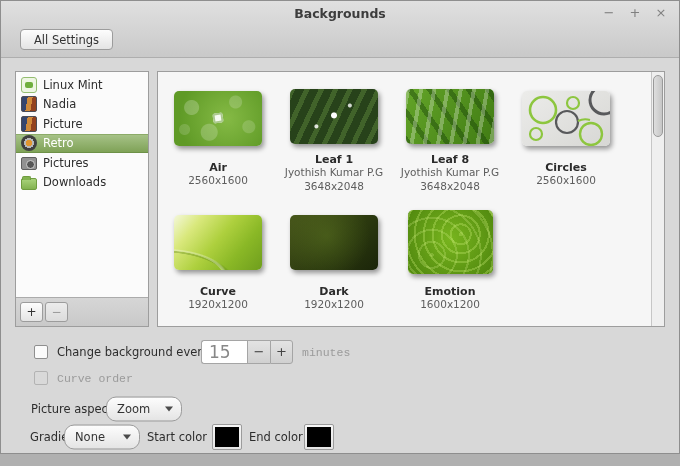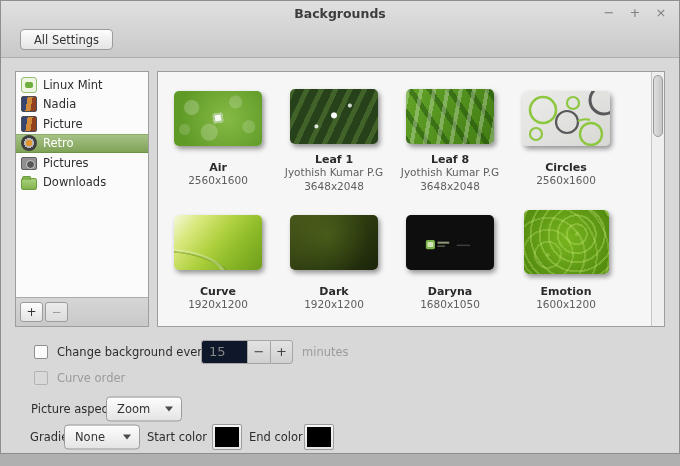--- a/index.html
+++ b/index.html
@@ -108,32 +108,32 @@
   .t-emotion { background:
       repeating-radial-gradient(circle at 62% 38%, rgba(205,240,120,.3) 0 2px, rgba(205,240,120,0) 2px 9px),
       repeating-radial-gradient(circle at 28% 70%, rgba(225,250,150,.22) 0 2px, rgba(225,250,150,0) 2px 12px),
       radial-gradient(circle at 50% 45%, #78b51e, #548c10 85%); }
   .daryna-logo { position:absolute; left:22%; top:40%; }
 
   
   .ctl-row { position:absolute; left:0; right:0; height:27px; }
   .abs { position:absolute; top:50%; transform:translateY(-50%); }
   .label { font-size:11.5px; color:#2d2d2d; white-space:nowrap; }
-  .label.dim { color:#9b9b9b; }
+  .label.dim { color:#9b9b9b;font-family:Liberation Mono, monospace; }
   .checkbox { width:14px; height:14px; background:#fbfbfb; border:1px solid #8f8f8f; border-radius:2px; }
   .checkbox.disabled { background:#d9d9d9; border-color:#b3b3b3; }
-  .spin-entry { width:46px; height:24px; background:#0f172a; border:1px solid #a5a5a5;
-                border-right:none; border-radius:3px 0 0 3px; font-size:13px; color:#878787;
+  .spin-entry { width:46px; height:24px; background:#ffffff; border:1px solid #a5a5a5;
+                border-right:none; border-radius:3px 0 0 3px; font-size:17px; color:#878787;
                 display:flex; align-items:center; padding-left:7px; }
   .spin-btn { width:23px; height:24px; font-size:13px; color:#444; border-radius:0;
               background:linear-gradient(#e3e3e3,#d0d0d0); border:1px solid #a5a5a5; }
   .spin-btn.minus { border-right:none; }
   .spin-btn.plus { border-radius:0 3px 3px 0; }
   .dropdown { height:25px; width:76px; padding:0 8px 0 10px; justify-content:space-between;
-              border-radius:4px; font-size:11.5px; }
+              border-radius:10px; font-size:11.5px; }
   .chevron { width:0; height:0; border-left:4px solid transparent; border-right:4px solid transparent;
              border-top:5px solid #4a4a4a; }
   .color-btn { width:30px; height:26px; padding:2px; border-radius:2px;
                background:linear-gradient(#f6f6f6,#e6e6e6); border:1px solid #9c9c9c; }
   .swatch { width:100%; height:100%; }
 
   .footer-frame { position:absolute; left:0; right:0; top:455px; height:11px;
                   background:#d3d3d3; border-top:1px solid #a5a5a5; border-bottom:3px solid #909090; }
 </style>
 </head>
@@ -254,37 +254,20 @@
       <div class="cell">
         <div class="thumb-zone">
           <div class="thumb t-dark"></div>
         </div>
         <div class="text-zone">
           <div class="wp-name">Dark</div>
           <div class="wp-sub">1920x1200</div>
         </div>
       </div>
 
-      <div class="cell">
-        <div class="thumb-zone">
-          <div class="thumb t-daryna">
-            <svg class="daryna-logo" width="50" height="16" viewBox="0 0 60 18">
-              <rect x="1" y="3" width="11" height="11" rx="2" fill="#7bb24a"></rect>
-              <rect x="3" y="5.5" width="7" height="6" rx="1" fill="#dfeccb" opacity="0.85"></rect>
-              <rect x="15" y="5" width="14" height="2.4" fill="#8e9a77"></rect>
-              <rect x="15" y="9.5" width="9" height="1.8" fill="#55604a"></rect>
-              <rect x="38" y="8.5" width="16" height="1.8" fill="#3d3d3d"></rect>
-            </svg>
-          </div>
-        </div>
-        <div class="text-zone">
-          <div class="wp-name">Daryna</div>
-          <div class="wp-sub">1680x1050</div>
-        </div>
-      </div>
 
       <div class="cell">
         <div class="thumb-zone">
           <div class="thumb tall t-emotion"></div>
         </div>
         <div class="text-zone">
           <div class="wp-name">Emotion</div>
           <div class="wp-sub">1600x1200</div>
         </div>
       </div>

